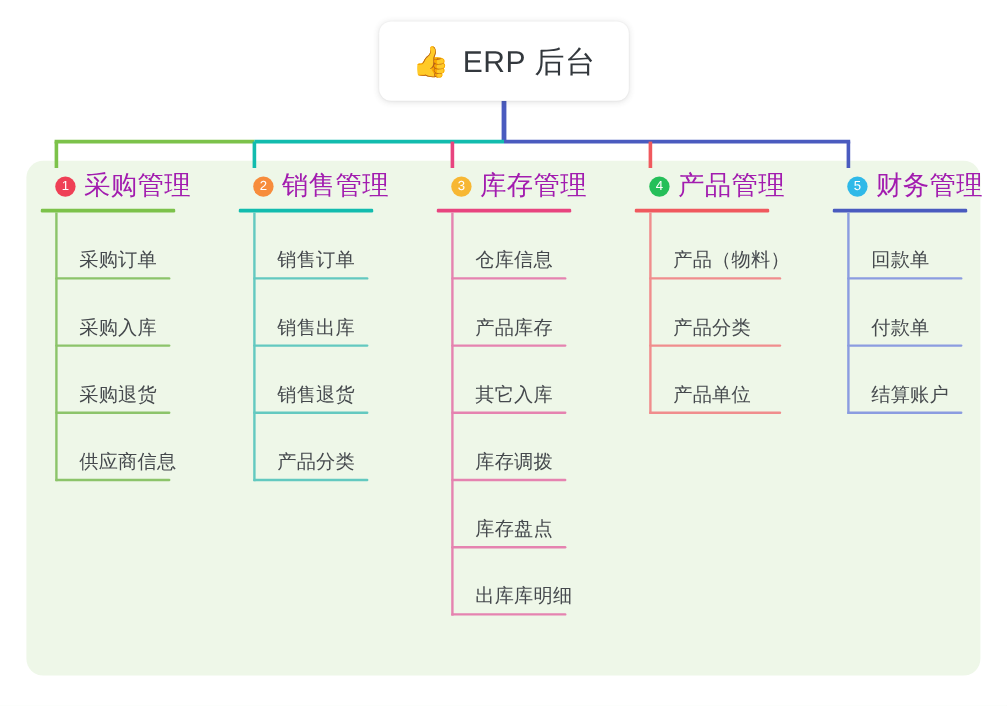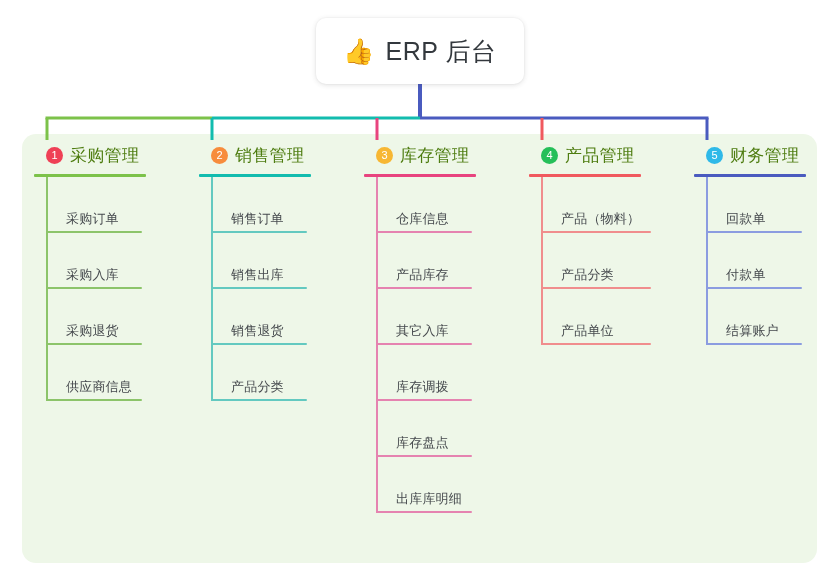--- a/index.html
+++ b/index.html
@@ -91,22 +91,22 @@
     height: 17px;
     border-radius: 50%;
     color: #ffffff;
     font-size: 11px;
     line-height: 17px;
     text-align: center;
     flex: 0 0 auto;
     font-family: "Liberation Sans", sans-serif;
   }
   .col-title {
-    font-size: 17px;
-    color: #4d7c0f;
+    font-size: 22px;
+    color: #a21caf;
     white-space: nowrap;
     letter-spacing: 0.3px;
   }
   .col-rule {
     height: 3px;
     margin-top: 6px;
     border-radius: 1px;
   }
 
   .leaves {
@@ -123,21 +123,21 @@
   .leaf {
     position: relative;
     height: 56px;
     box-sizing: border-box;
     margin-left: 12px;
     display: flex;
     align-items: flex-end;
     padding-bottom: 5px;
   }
   .leaf-label {
-    font-size: 13px;
+    font-size: 16px;
     color: #45494d;
     white-space: nowrap;
     padding-left: 20px;
     letter-spacing: 0.2px;
   }
   .leaf-rule {
     position: absolute;
     left: 0;
     bottom: 0;
     height: 2px;

